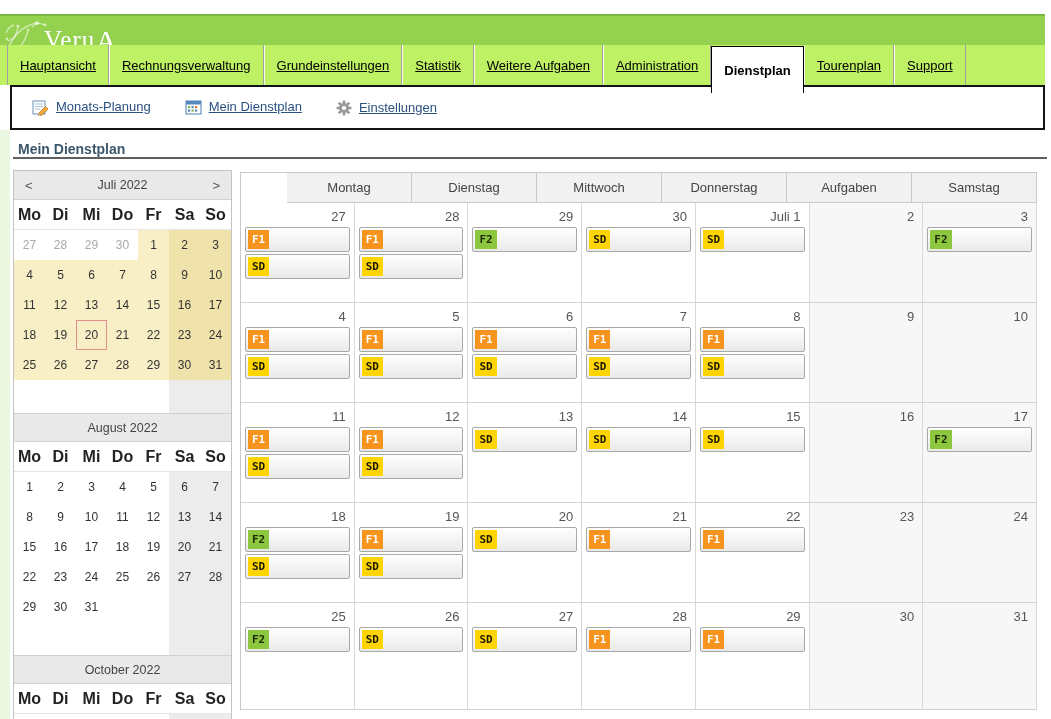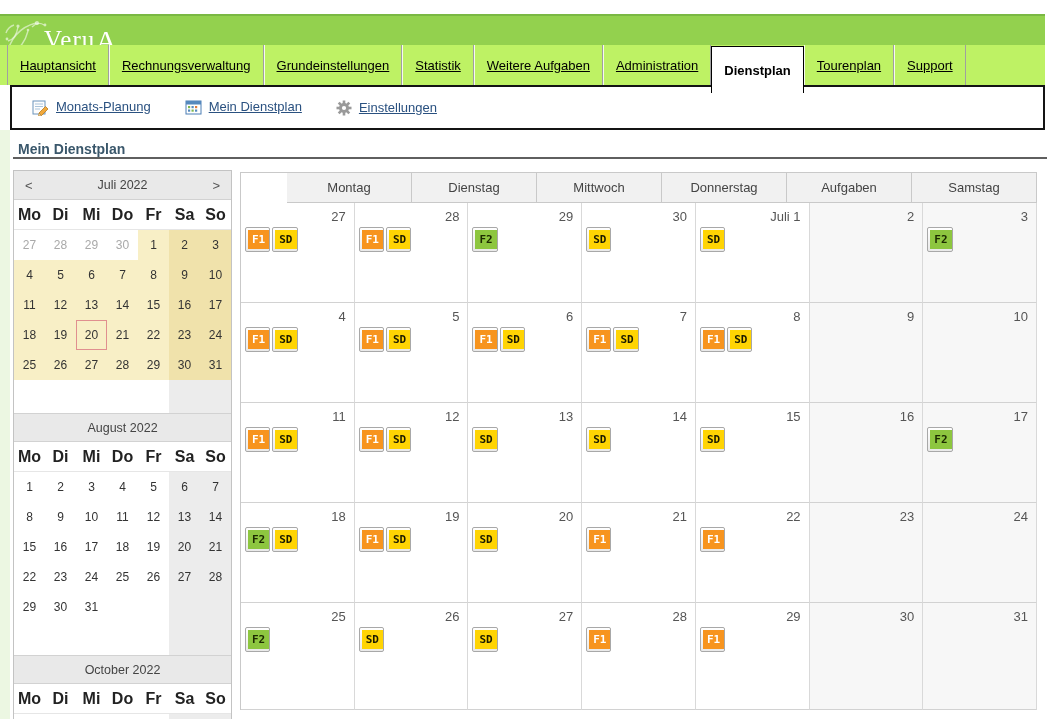--- a/index.html
+++ b/index.html
@@ -69,21 +69,21 @@
   .mc-header { display:flex;padding-left:46px; }
   .mc-hcell { flex:1; height:30px; background:#f1f1f1; border-right:1px solid #c9c9c9;
               border-bottom:1px solid #c9c9c9; text-align:center; line-height:29px;
               font-size:13px; color:#444; }
   .mc-week { display:flex; }
   .mc-cell { flex:1; min-height:100px; border-right:1px solid #d9d9d9;
              border-bottom:1px solid #d2d2d2; background:#fff; }
   .mc-cell.we { background:#f7f7f7; }
   .mc-week.last .mc-cell { min-height:107px; }
   .mc-daynum { text-align:right; font-size:13px; color:#555; padding:6px 8px 3px 0; height:24px; }
-  .mc-bars { padding:0 4px; display:flex; flex-direction:row; gap:2px; }
+  .mc-bars { padding:0 4px; display:flex; flex-direction:column; gap:2px; }
   .shift-bar { height:25px; border:1px solid #a8a8a8; border-radius:2px;
                background:linear-gradient(#ffffff,#e9e9e9); display:flex; align-items:center;
                padding-left:2px; cursor:pointer; }
   .shift-badge { font-family:"DejaVu Sans Mono", monospace; font-weight:bold; font-size:11px;
                  line-height:13px; padding:3px 4px; }
 </style>
 </head>
 <body>
 
 <div id="page">

